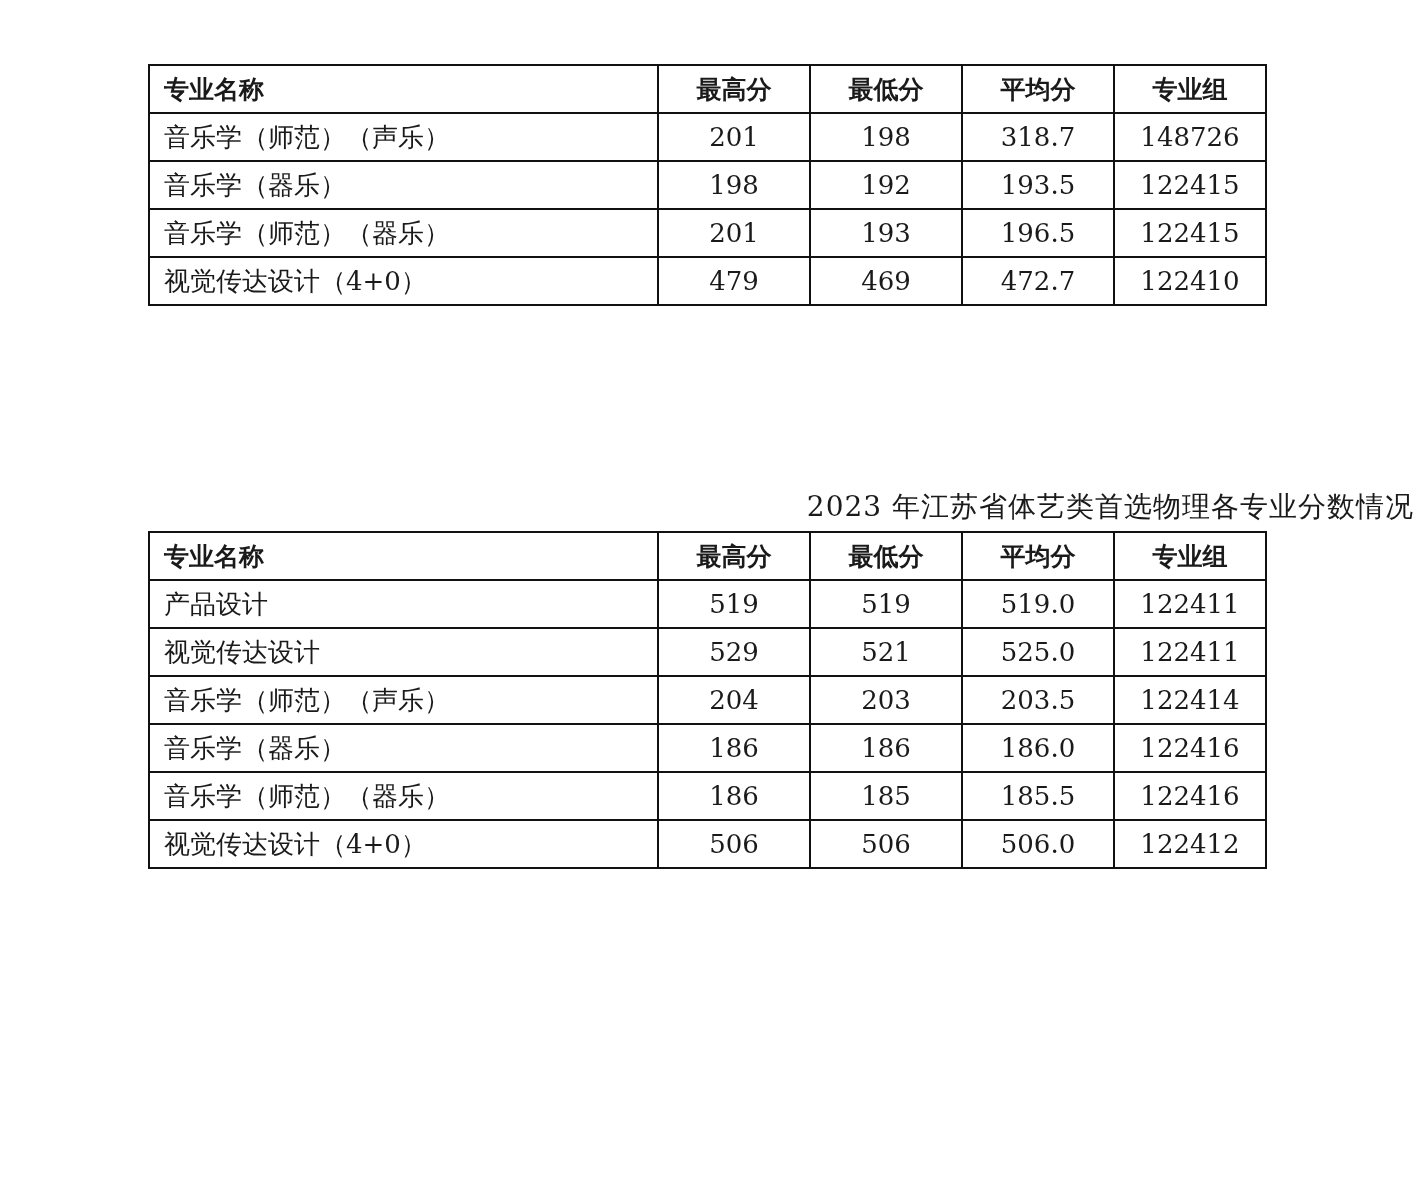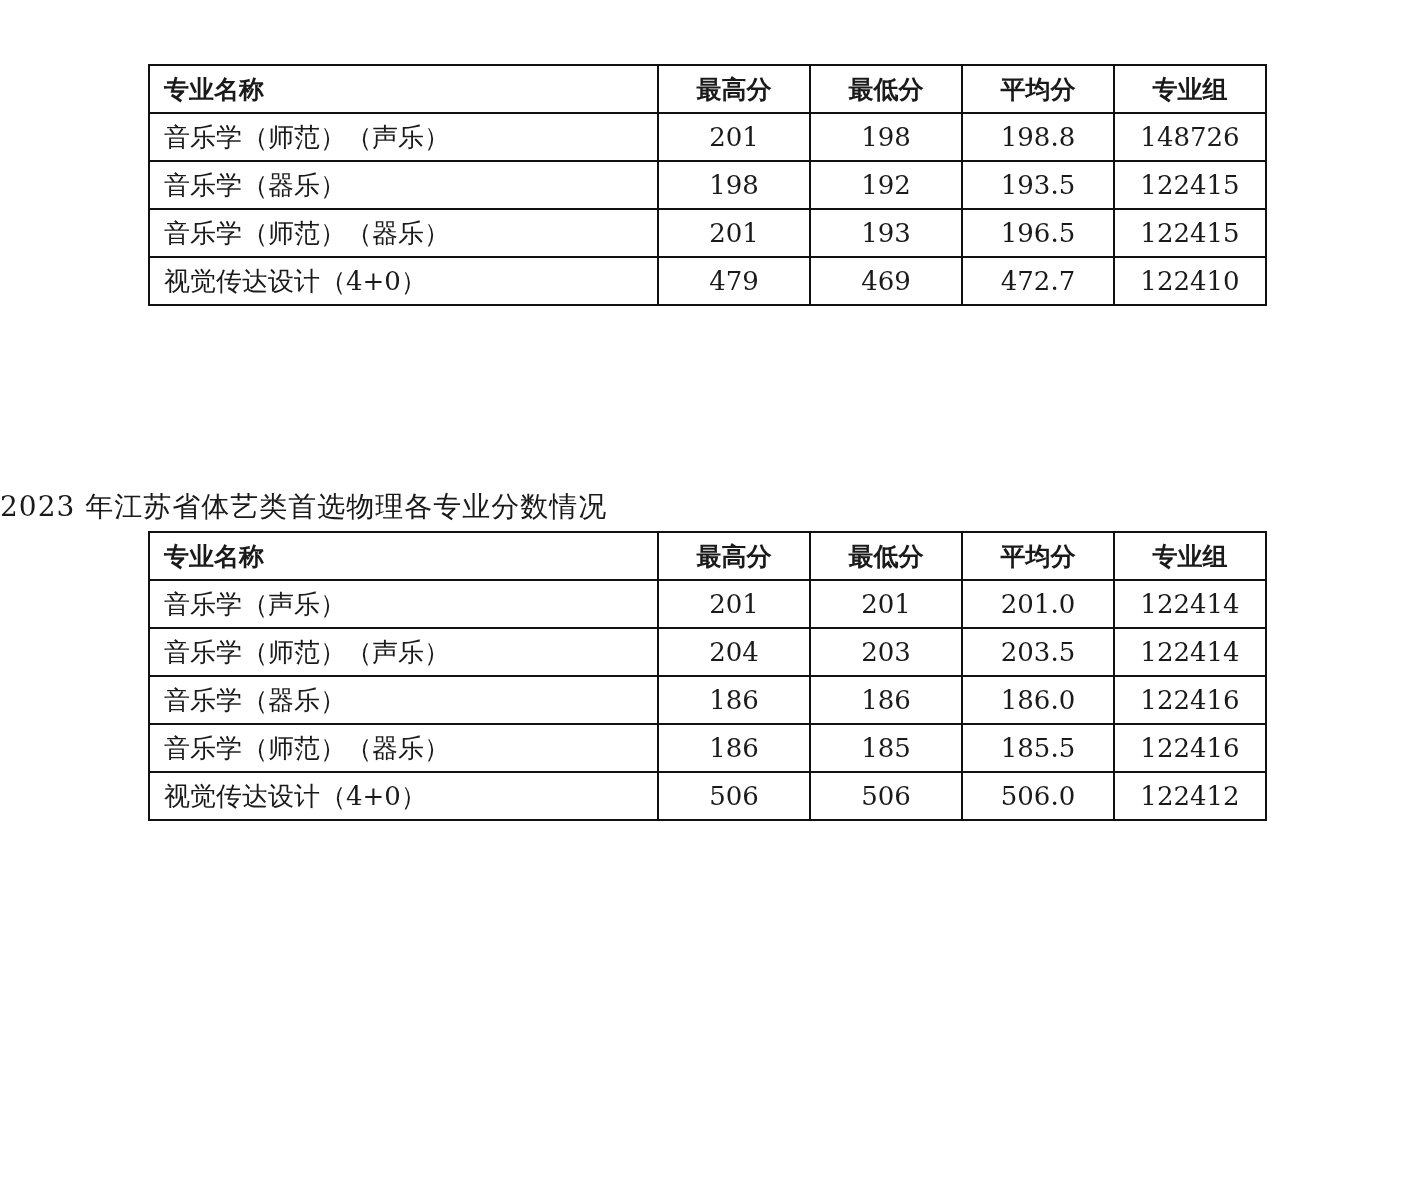--- a/index.html
+++ b/index.html
@@ -9,21 +9,21 @@
                  table-layout: fixed; }
   .score-table td, .score-table th { border: 2px solid #111; height: 46px; padding: 0;
                  font-size: 26px; font-weight: normal; vertical-align: middle; }
   .score-table th { font-family: "DejaVu Sans", "Liberation Sans", sans-serif; font-weight: bold; font-size: 25px; }
   .score-table .c-name { text-align: left; padding-left: 14px; }
   .score-table .c-num { text-align: center; }
   .score-table col.w-name { width: 509px; }
   .score-table col.w-num { width: 152px; }
   #table1 { top: 64px; }
   #table2 { top: 531px; }
-  .section-title { position: absolute; top: 488px; left: 0; width: 1414px; text-align: left;
+  .section-title { position: absolute; top: 488px; left: 0; width: 1414px; text-align: right;
                    font-size: 28px; letter-spacing: 1px; }
 </style>
 </head>
 <body>
 
 <table id="table1" class="score-table">
   <colgroup>
       <col class="w-name">
       <col class="w-num">
       <col class="w-num">
@@ -37,21 +37,21 @@
       <th class="c-num">最低分</th>
       <th class="c-num">平均分</th>
       <th class="c-num">专业组</th>
     </tr>
   </thead>
   <tbody>
       <tr>
         <td class="c-name">音乐学（师范）（声乐）</td>
         <td class="c-num">201</td>
         <td class="c-num">198</td>
-        <td class="c-num">198.8</td>
+        <td class="c-num">318.7</td>
         <td class="c-num">148726</td>
       </tr>
       <tr>
         <td class="c-name">音乐学（器乐）</td>
         <td class="c-num">198</td>
         <td class="c-num">192</td>
         <td class="c-num">193.5</td>
         <td class="c-num">122415</td>
       </tr>
       <tr>
@@ -85,25 +85,32 @@
     <tr>
       <th class="c-name">专业名称</th>
       <th class="c-num">最高分</th>
       <th class="c-num">最低分</th>
       <th class="c-num">平均分</th>
       <th class="c-num">专业组</th>
     </tr>
   </thead>
   <tbody>
       <tr>
-        <td class="c-name">音乐学（声乐）</td>
-        <td class="c-num">201</td>
-        <td class="c-num">201</td>
-        <td class="c-num">201.0</td>
-        <td class="c-num">122414</td>
+        <td class="c-name">产品设计</td>
+        <td class="c-num">519</td>
+        <td class="c-num">519</td>
+        <td class="c-num">519.0</td>
+        <td class="c-num">122411</td>
+      </tr>
+      <tr>
+        <td class="c-name">视觉传达设计</td>
+        <td class="c-num">529</td>
+        <td class="c-num">521</td>
+        <td class="c-num">525.0</td>
+        <td class="c-num">122411</td>
       </tr>
       <tr>
         <td class="c-name">音乐学（师范）（声乐）</td>
         <td class="c-num">204</td>
         <td class="c-num">203</td>
         <td class="c-num">203.5</td>
         <td class="c-num">122414</td>
       </tr>
       <tr>
         <td class="c-name">音乐学（器乐）</td>

